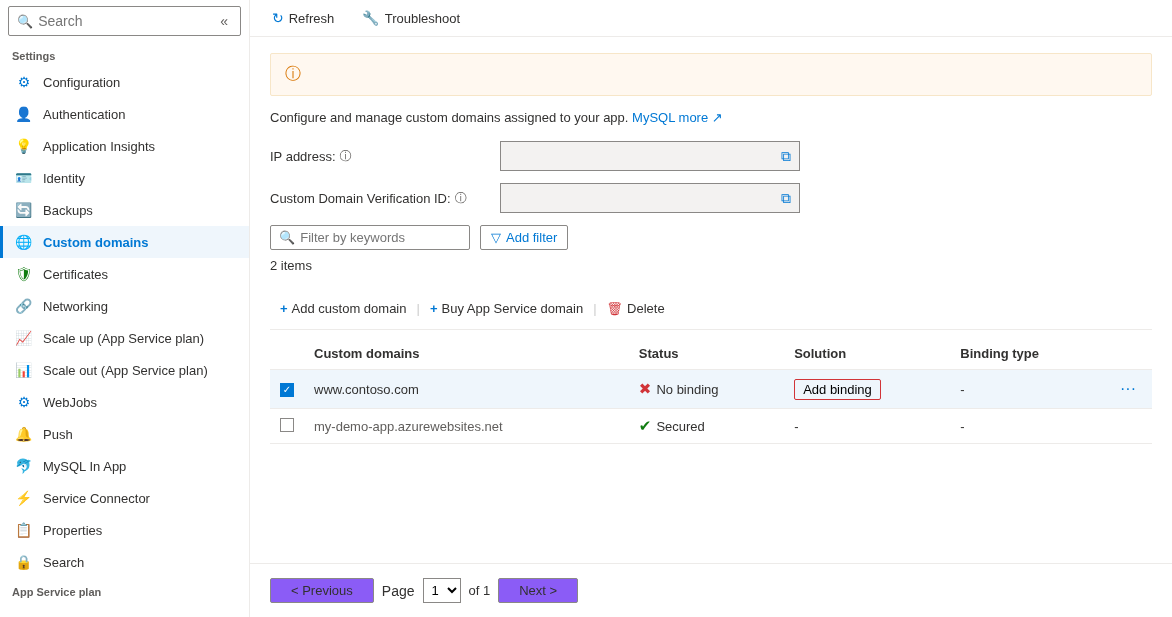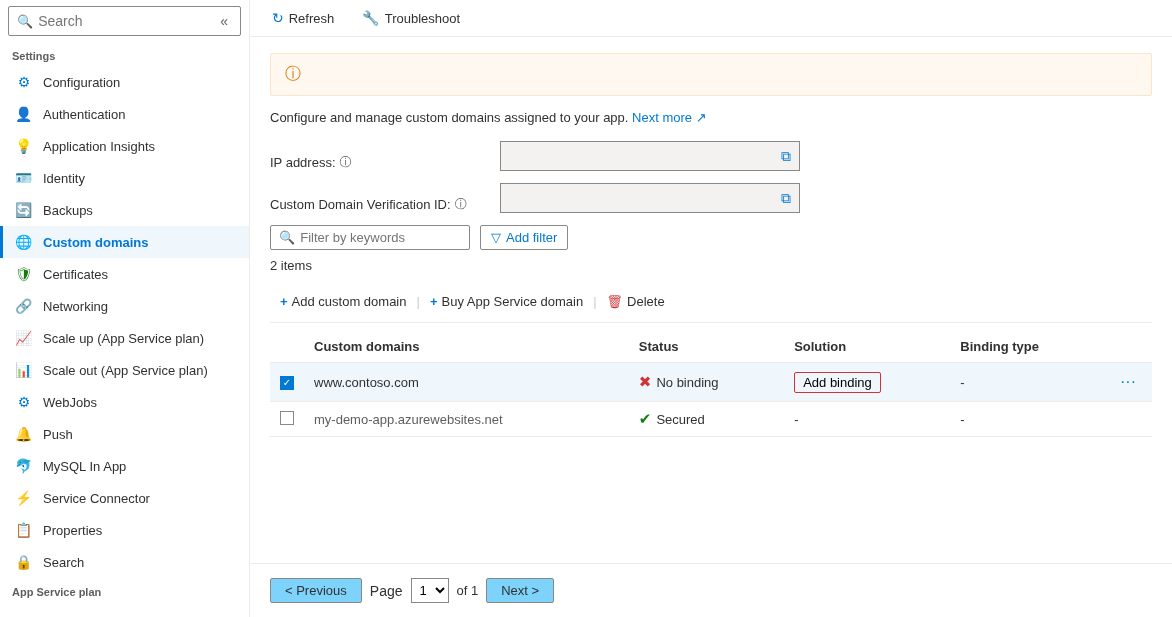--- a/index.html
+++ b/index.html
@@ -129,21 +129,21 @@
     .description {
       font-size: 13px;
       color: #323130;
       margin-bottom: 16px;
     }
     .description a { color: #0078d4; text-decoration: none; }
 
     
     .form-row {
       display: flex;
-      align-items: flex-end;
+      align-items: center;
       margin-bottom: 12px;
     }
     .form-label {
       width: 230px;
       font-size: 13px;
       color: #323130;
       display: flex;
       align-items: center;
       gap: 4px;
     }
@@ -202,21 +202,21 @@
       align-items: center;
       gap: 5px;
       border: 1px solid #8a8886;
       background: #fff;
       padding: 4px 10px;
       border-radius: 2px;
       cursor: pointer;
       font-size: 13px;
       color: #0078d4;
     }
-    .items-count { font-size: 13px; color: #323130; margin-bottom: 16px; }
+    .items-count { font-size: 13px; color: #323130; margin-bottom: 23px; }
 
     
     .action-bar {
       display: flex;
       align-items: center;
       gap: 0;
       margin-bottom: 8px;
       padding-bottom: 8px;
       border-bottom: 1px solid #edebe9;
     }
@@ -300,22 +300,22 @@
     
     .pagination {
       display: flex;
       align-items: center;
       gap: 8px;
       padding: 14px 20px;
       border-top: 1px solid #edebe9;
     }
     .page-btn {
       border: 1px solid #8a8886;
-      background: #7dd3fc;
-      padding: 4px 14px;
+      background: #8b5cf6;
+      padding: 4px 20px;
       cursor: pointer;
       font-size: 13px;
       color: #323130;
       border-radius: 2px;
     }
     .page-btn:disabled { color: #a19f9d; cursor: not-allowed; }
     .page-label { font-size: 14px; }
     .page-select {
       border: 1px solid #8a8886;
       padding: 3px 4px;
@@ -430,21 +430,21 @@
 
   <div class="content">
 
     <div class="warning-banner">
       <span class="warning-icon">ⓘ</span>
     </div>
 
     <div class="description">
       <span>Configure and manage custom domains assigned to your app.</span>
       <a href="#">
-        <span>Next more</span> ↗
+        <span>MySQL more</span> ↗
       </a>
     </div>
 
     <div class="form-row">
       <div class="form-label">
         <span>IP address:</span>
         <span class="info-icon">ⓘ</span>
       </div>
       <div class="form-input-wrap">
         <input type="text" readonly="" style="">

